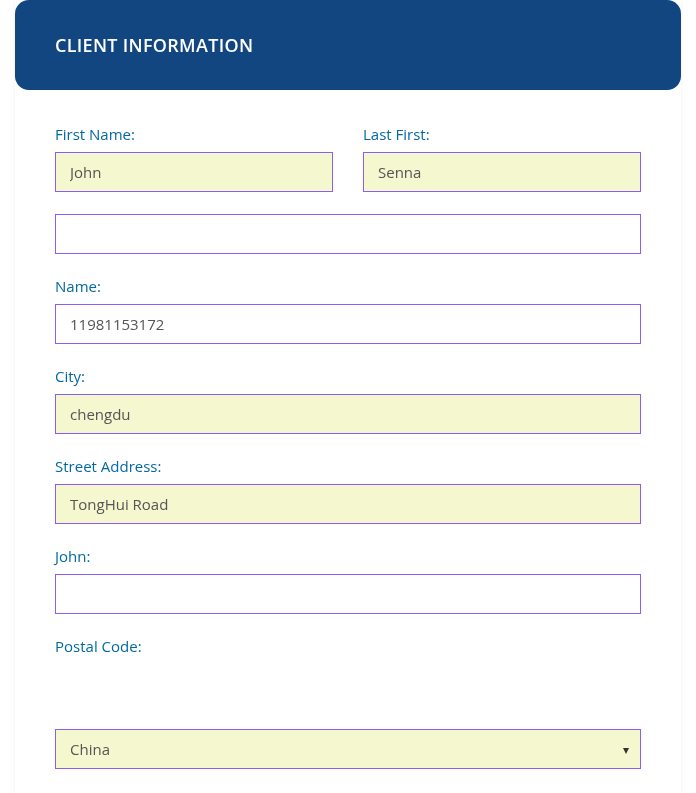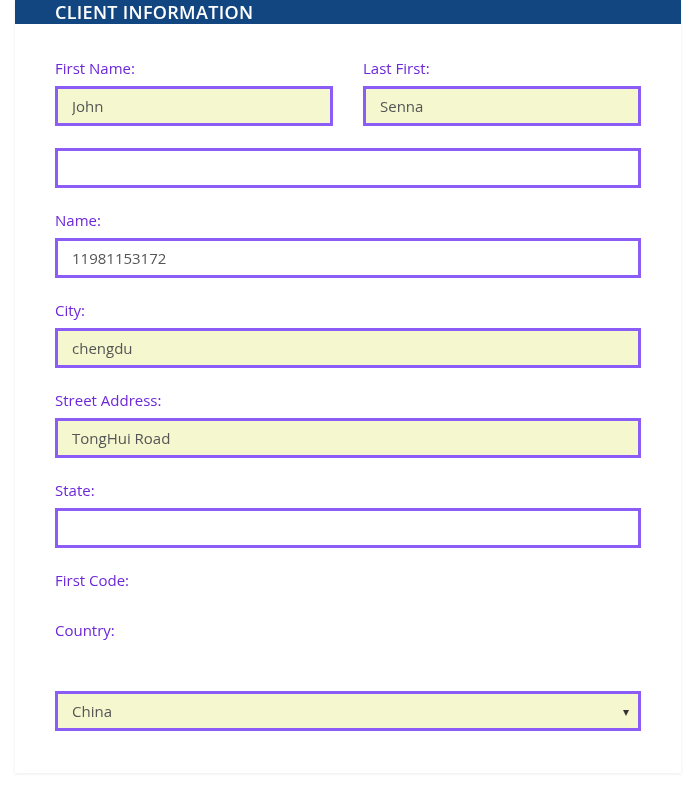--- a/index.html
+++ b/index.html
@@ -15,50 +15,51 @@
     }
     .card {
       width: 666px;
       margin: 0 15px 18px 15px;
       background: #ffffff;
       box-shadow: 0 1px 3px rgba(0,0,0,0.08);
     }
     .header {
       background: #124681;
       color: #ffffff;
-      padding: 0 40px;
+      padding: 33px 40px;
       font-size: 18px;
       font-weight: 600;
       letter-spacing: 0.3px;
+      border-radius: 14px;
     }
     .form-body {
       padding: 34px 40px 20px 40px;
     }
     .row {
       display: flex;
       gap: 30px;
       margin-bottom: 22px;
     }
     .field {
       flex: 1;
       display: flex;
       flex-direction: column;
     }
     .field.full {
       width: 100%;
     }
     .label {
-      color: #6d28d9;
+      color: #0369a1;
       font-size: 15px;
       margin-bottom: 8px;
     }
     .input, .select {
       width: 100%;
       height: 40px;
-      border: 3px solid #8b5cf6;
+      border: 1px solid #8b5cf6;
       padding: 0 14px;
       font-size: 15px;
       color: #555;
       background: #ffffff;
       font-family: inherit;
       outline: none;
     }
     .input.autofill, .select.autofill {
       background: #f5f7ce;
     }
@@ -128,34 +129,33 @@
 
     <div class="row">
       <div class="field full">
         <label class="label">Street Address:</label>
         <input type="text" class="input autofill" value="TongHui Road" style="">
       </div>
     </div>
 
     <div class="row">
       <div class="field full">
-        <label class="label">State:</label>
+        <label class="label">John:</label>
         <input type="text" class="input" value="" style="">
       </div>
     </div>
 
     <div class="row">
       <div class="field full">
-        <label class="label">First Code:</label>
+        <label class="label">Postal Code:</label>
       </div>
     </div>
 
     <div class="row">
       <div class="field full">
-        <label class="label">Country:</label>
         <div class="select-wrap">
           <select class="select autofill">
             <option>China</option>
           </select>
         </div>
       </div>
     </div>
 
   </div>
 </div>

